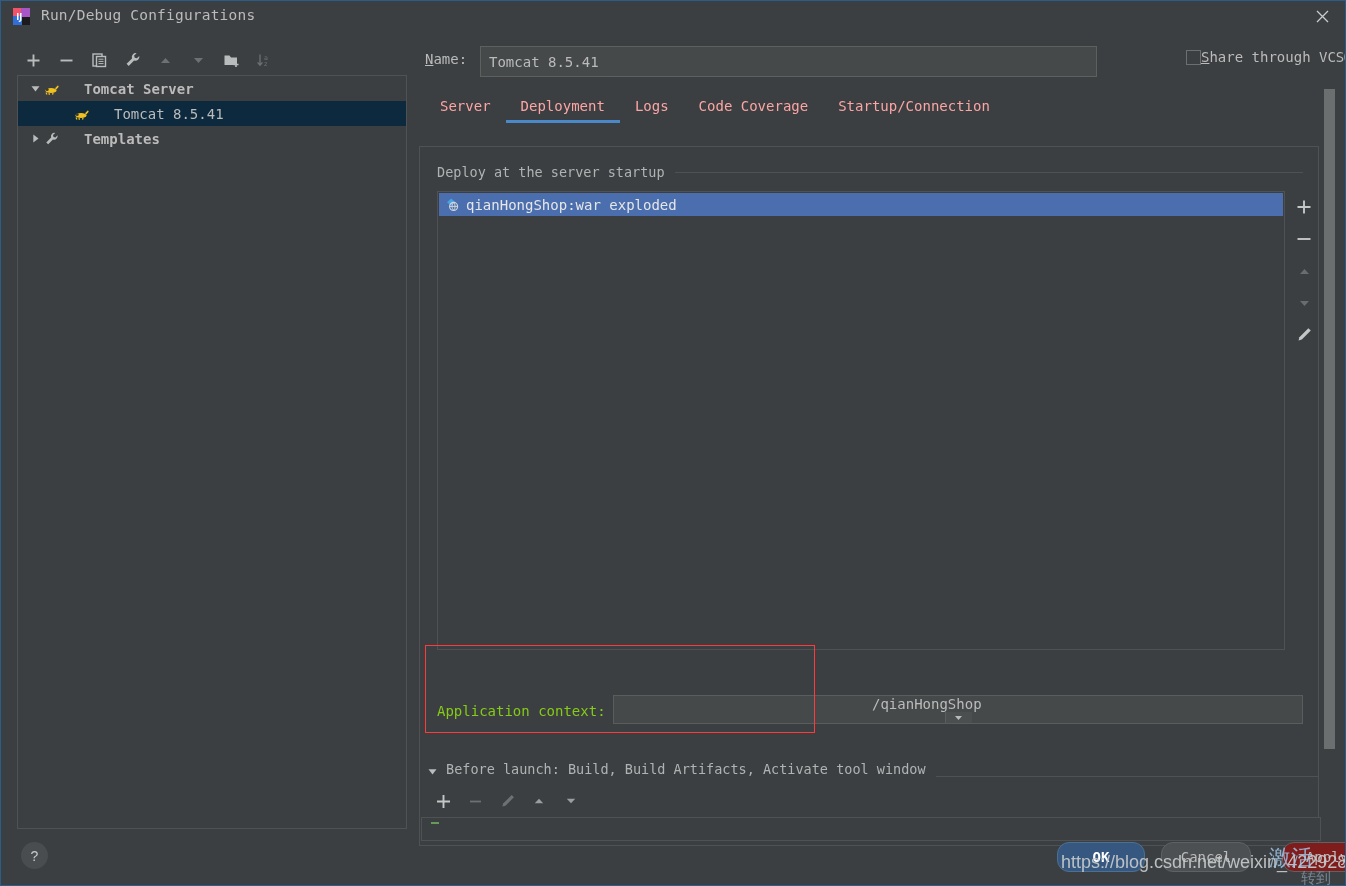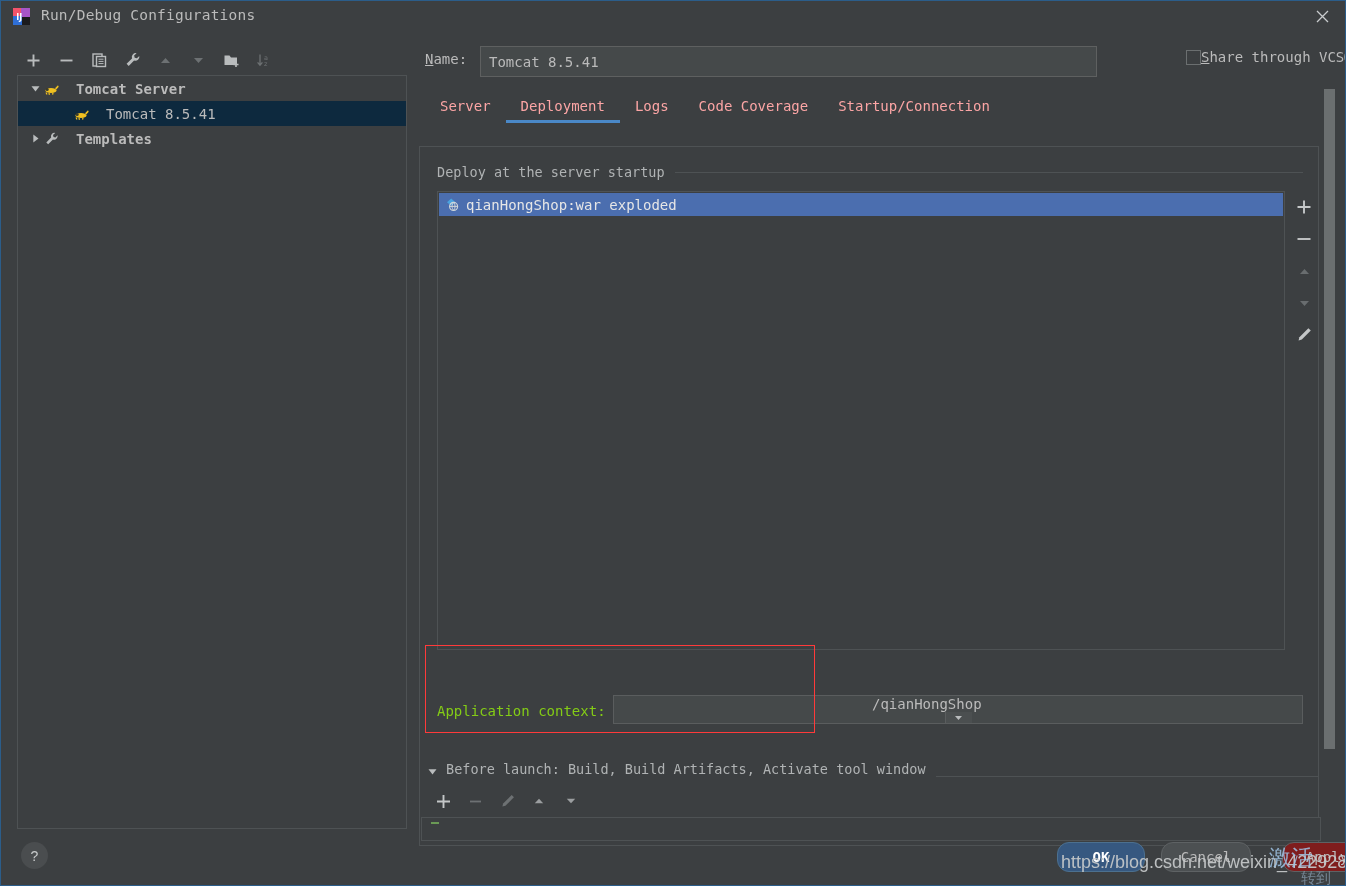--- a/index.html
+++ b/index.html
@@ -87,21 +87,21 @@
     white-space: nowrap;
     cursor: pointer;
   }
   .tree-row.selected { background: #0d293e; }
   .tree-row .twisty {
     width: 18px; display: flex; align-items: center; justify-content: center;
   }
   .tree-row.child { padding-left: 56px; }
   .tree-row .ticon { width: 20px; display:flex; align-items:center; }
   .tree-label.bold { font-weight: bold; }
-  .tree-label { margin-left: 12px; }
+  .tree-label { margin-left: 20px; }
 
   
   .cat { display:block; }
 
   
   .name-label {
     position: absolute;
     left: 424px; top: 50px;
     font-size: 14px; color: #bbbbbb;
   }

